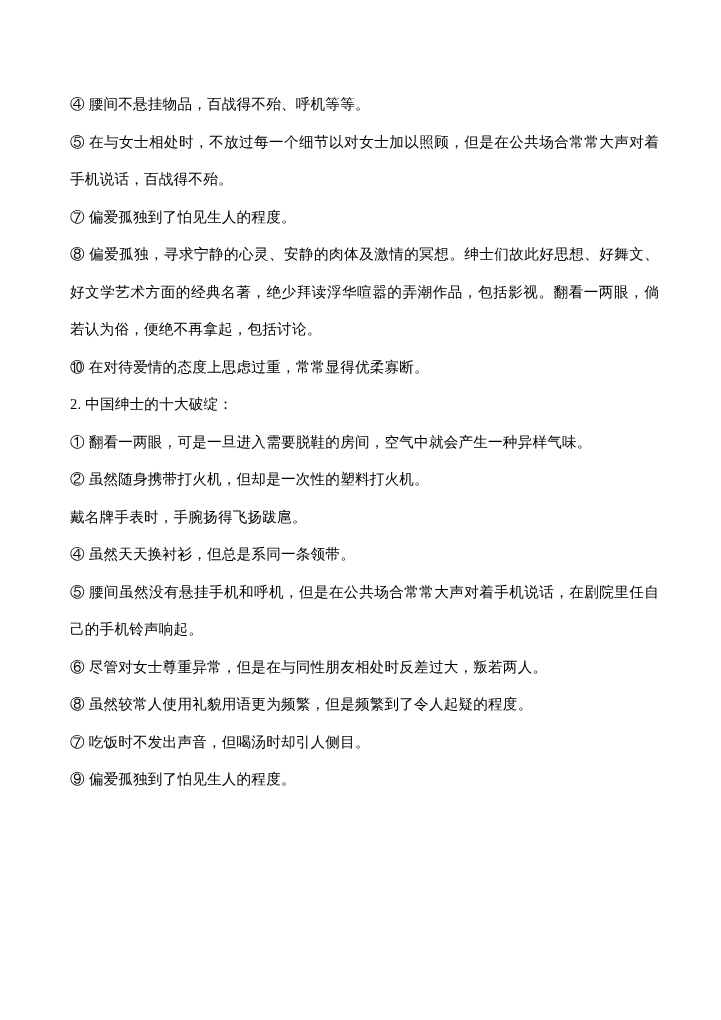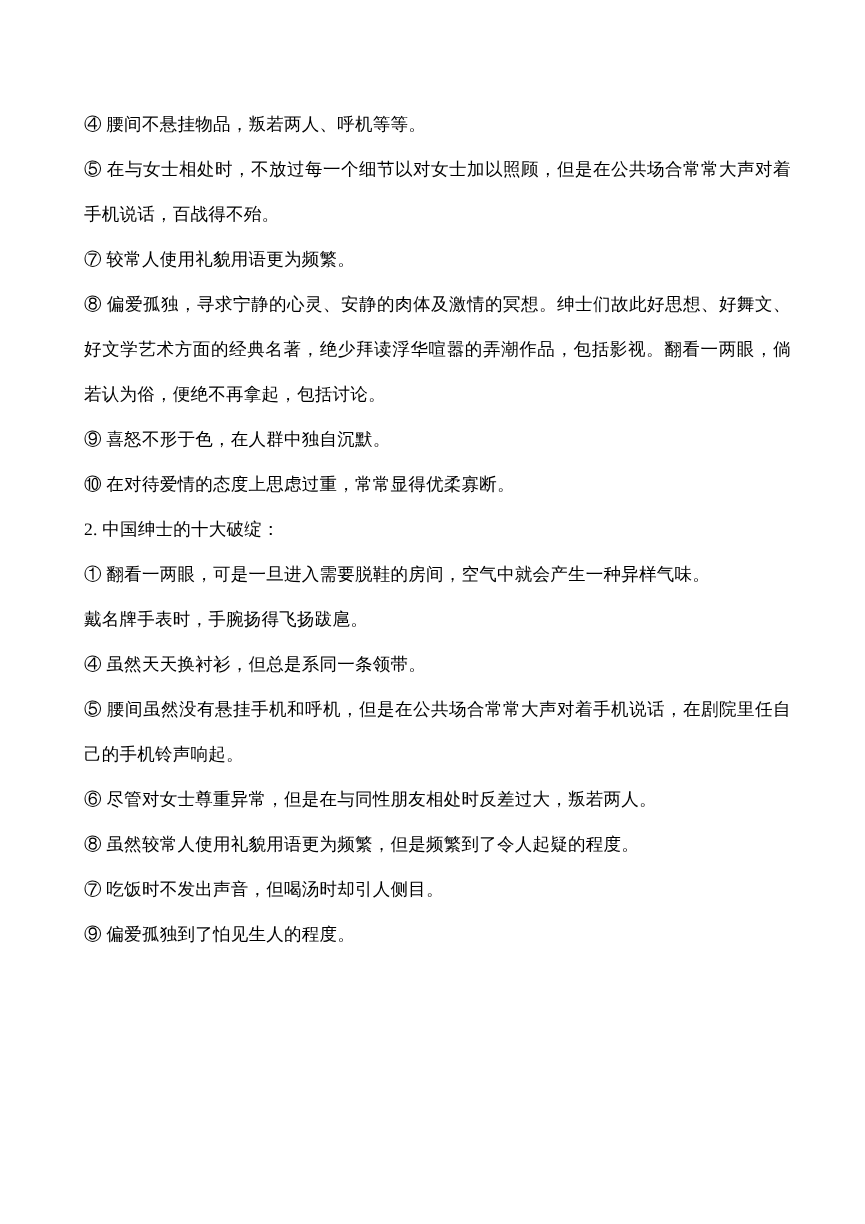--- a/index.html
+++ b/index.html
@@ -37,28 +37,28 @@
   .para.indent {
     text-indent: 0;
     padding-left: 8px;
   }
 </style>
 </head>
 <body>
 
 <div class="page">
   <div class="doc-body" id="doc-body">
-      <p class="para indent">④ 腰间不悬挂物品，叛若两人、呼机等等。</p>
+      <p class="para indent">④ 腰间不悬挂物品，百战得不殆、呼机等等。</p>
       <p class="para indent">⑤ 在与女士相处时，不放过每一个细节以对女士加以照顾，但是在公共场合常常大声对着手机说话，百战得不殆。</p>
-      <p class="para indent">⑦ 较常人使用礼貌用语更为频繁。</p>
+      <p class="para indent">⑦ 偏爱孤独到了怕见生人的程度。</p>
       <p class="para indent">⑧ 偏爱孤独，寻求宁静的心灵、安静的肉体及激情的冥想。绅士们故此好思想、好舞文、好文学艺术方面的经典名著，绝少拜读浮华喧嚣的弄潮作品，包括影视。翻看一两眼，倘若认为俗，便绝不再拿起，包括讨论。</p>
-      <p class="para indent">⑨ 喜怒不形于色，在人群中独自沉默。</p>
       <p class="para indent">⑩ 在对待爱情的态度上思虑过重，常常显得优柔寡断。</p>
       <p class="para indent">2. 中国绅士的十大破绽：</p>
       <p class="para indent">① 翻看一两眼，可是一旦进入需要脱鞋的房间，空气中就会产生一种异样气味。</p>
+      <p class="para indent">② 虽然随身携带打火机，但却是一次性的塑料打火机。</p>
       <p class="para indent">戴名牌手表时，手腕扬得飞扬跋扈。</p>
       <p class="para indent">④ 虽然天天换衬衫，但总是系同一条领带。</p>
       <p class="para indent">⑤ 腰间虽然没有悬挂手机和呼机，但是在公共场合常常大声对着手机说话，在剧院里任自己的手机铃声响起。</p>
       <p class="para indent">⑥ 尽管对女士尊重异常，但是在与同性朋友相处时反差过大，叛若两人。</p>
       <p class="para indent">⑧ 虽然较常人使用礼貌用语更为频繁，但是频繁到了令人起疑的程度。</p>
       <p class="para indent">⑦ 吃饭时不发出声音，但喝汤时却引人侧目。</p>
       <p class="para indent">⑨ 偏爱孤独到了怕见生人的程度。</p>
     </div>
 </div>
 

